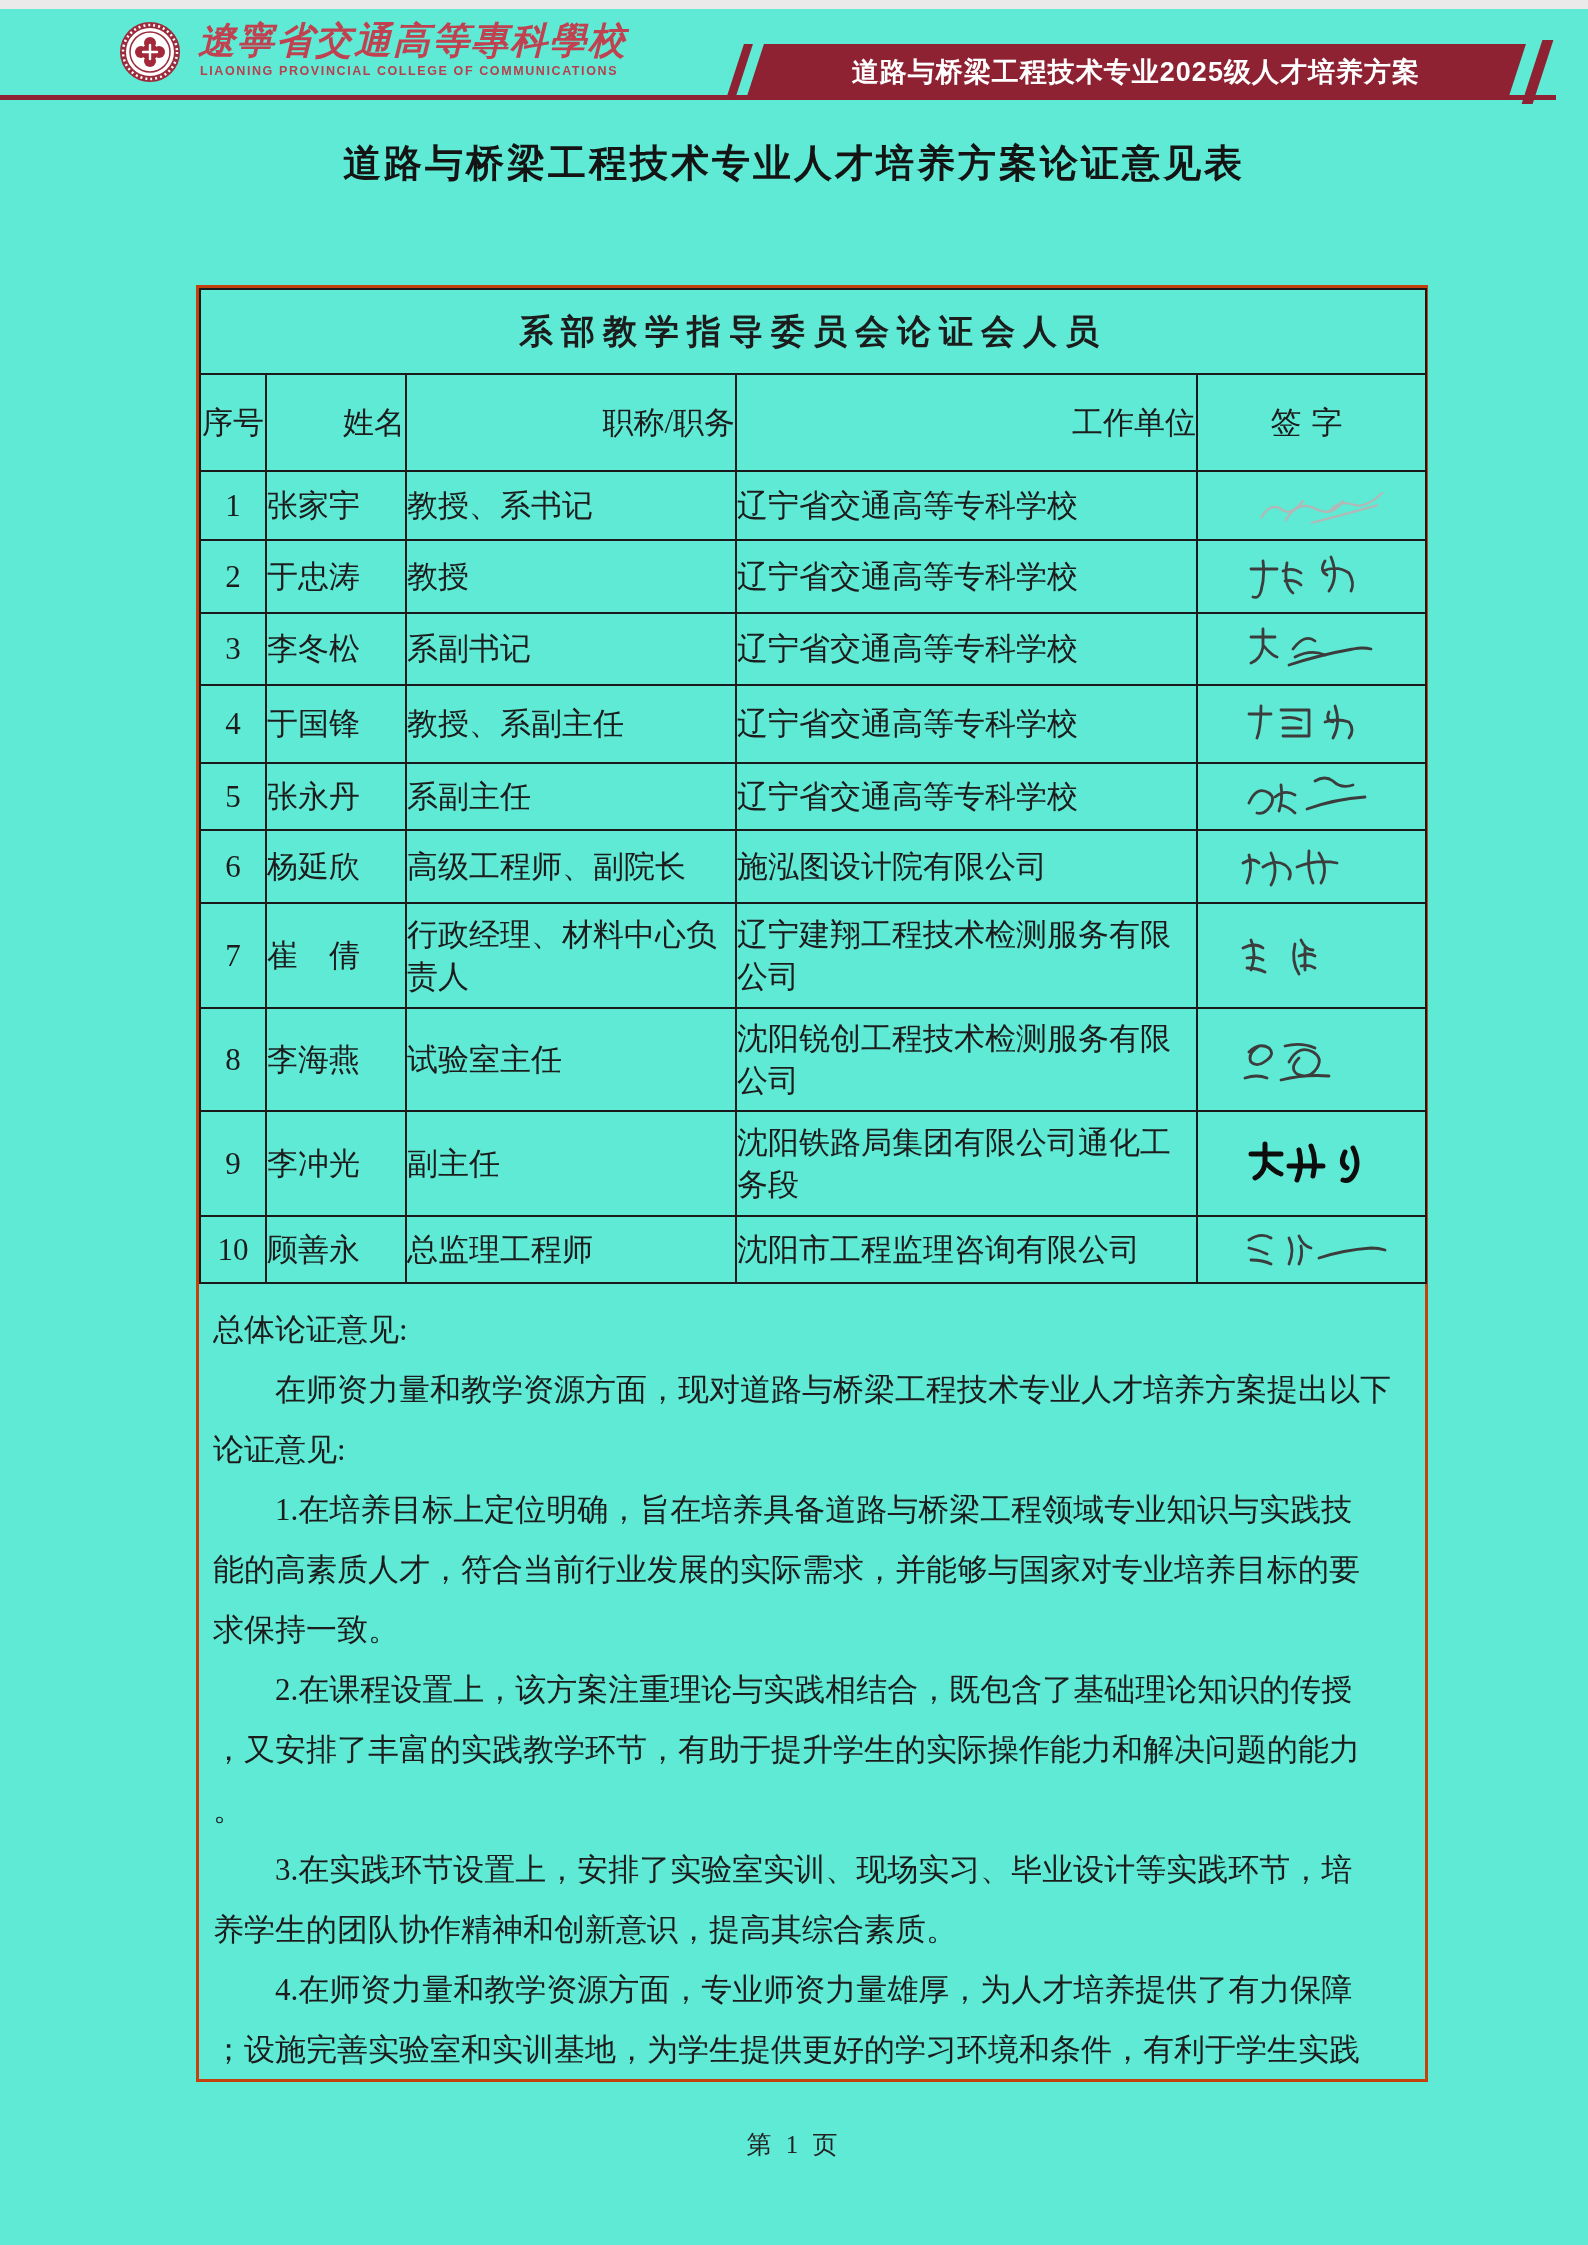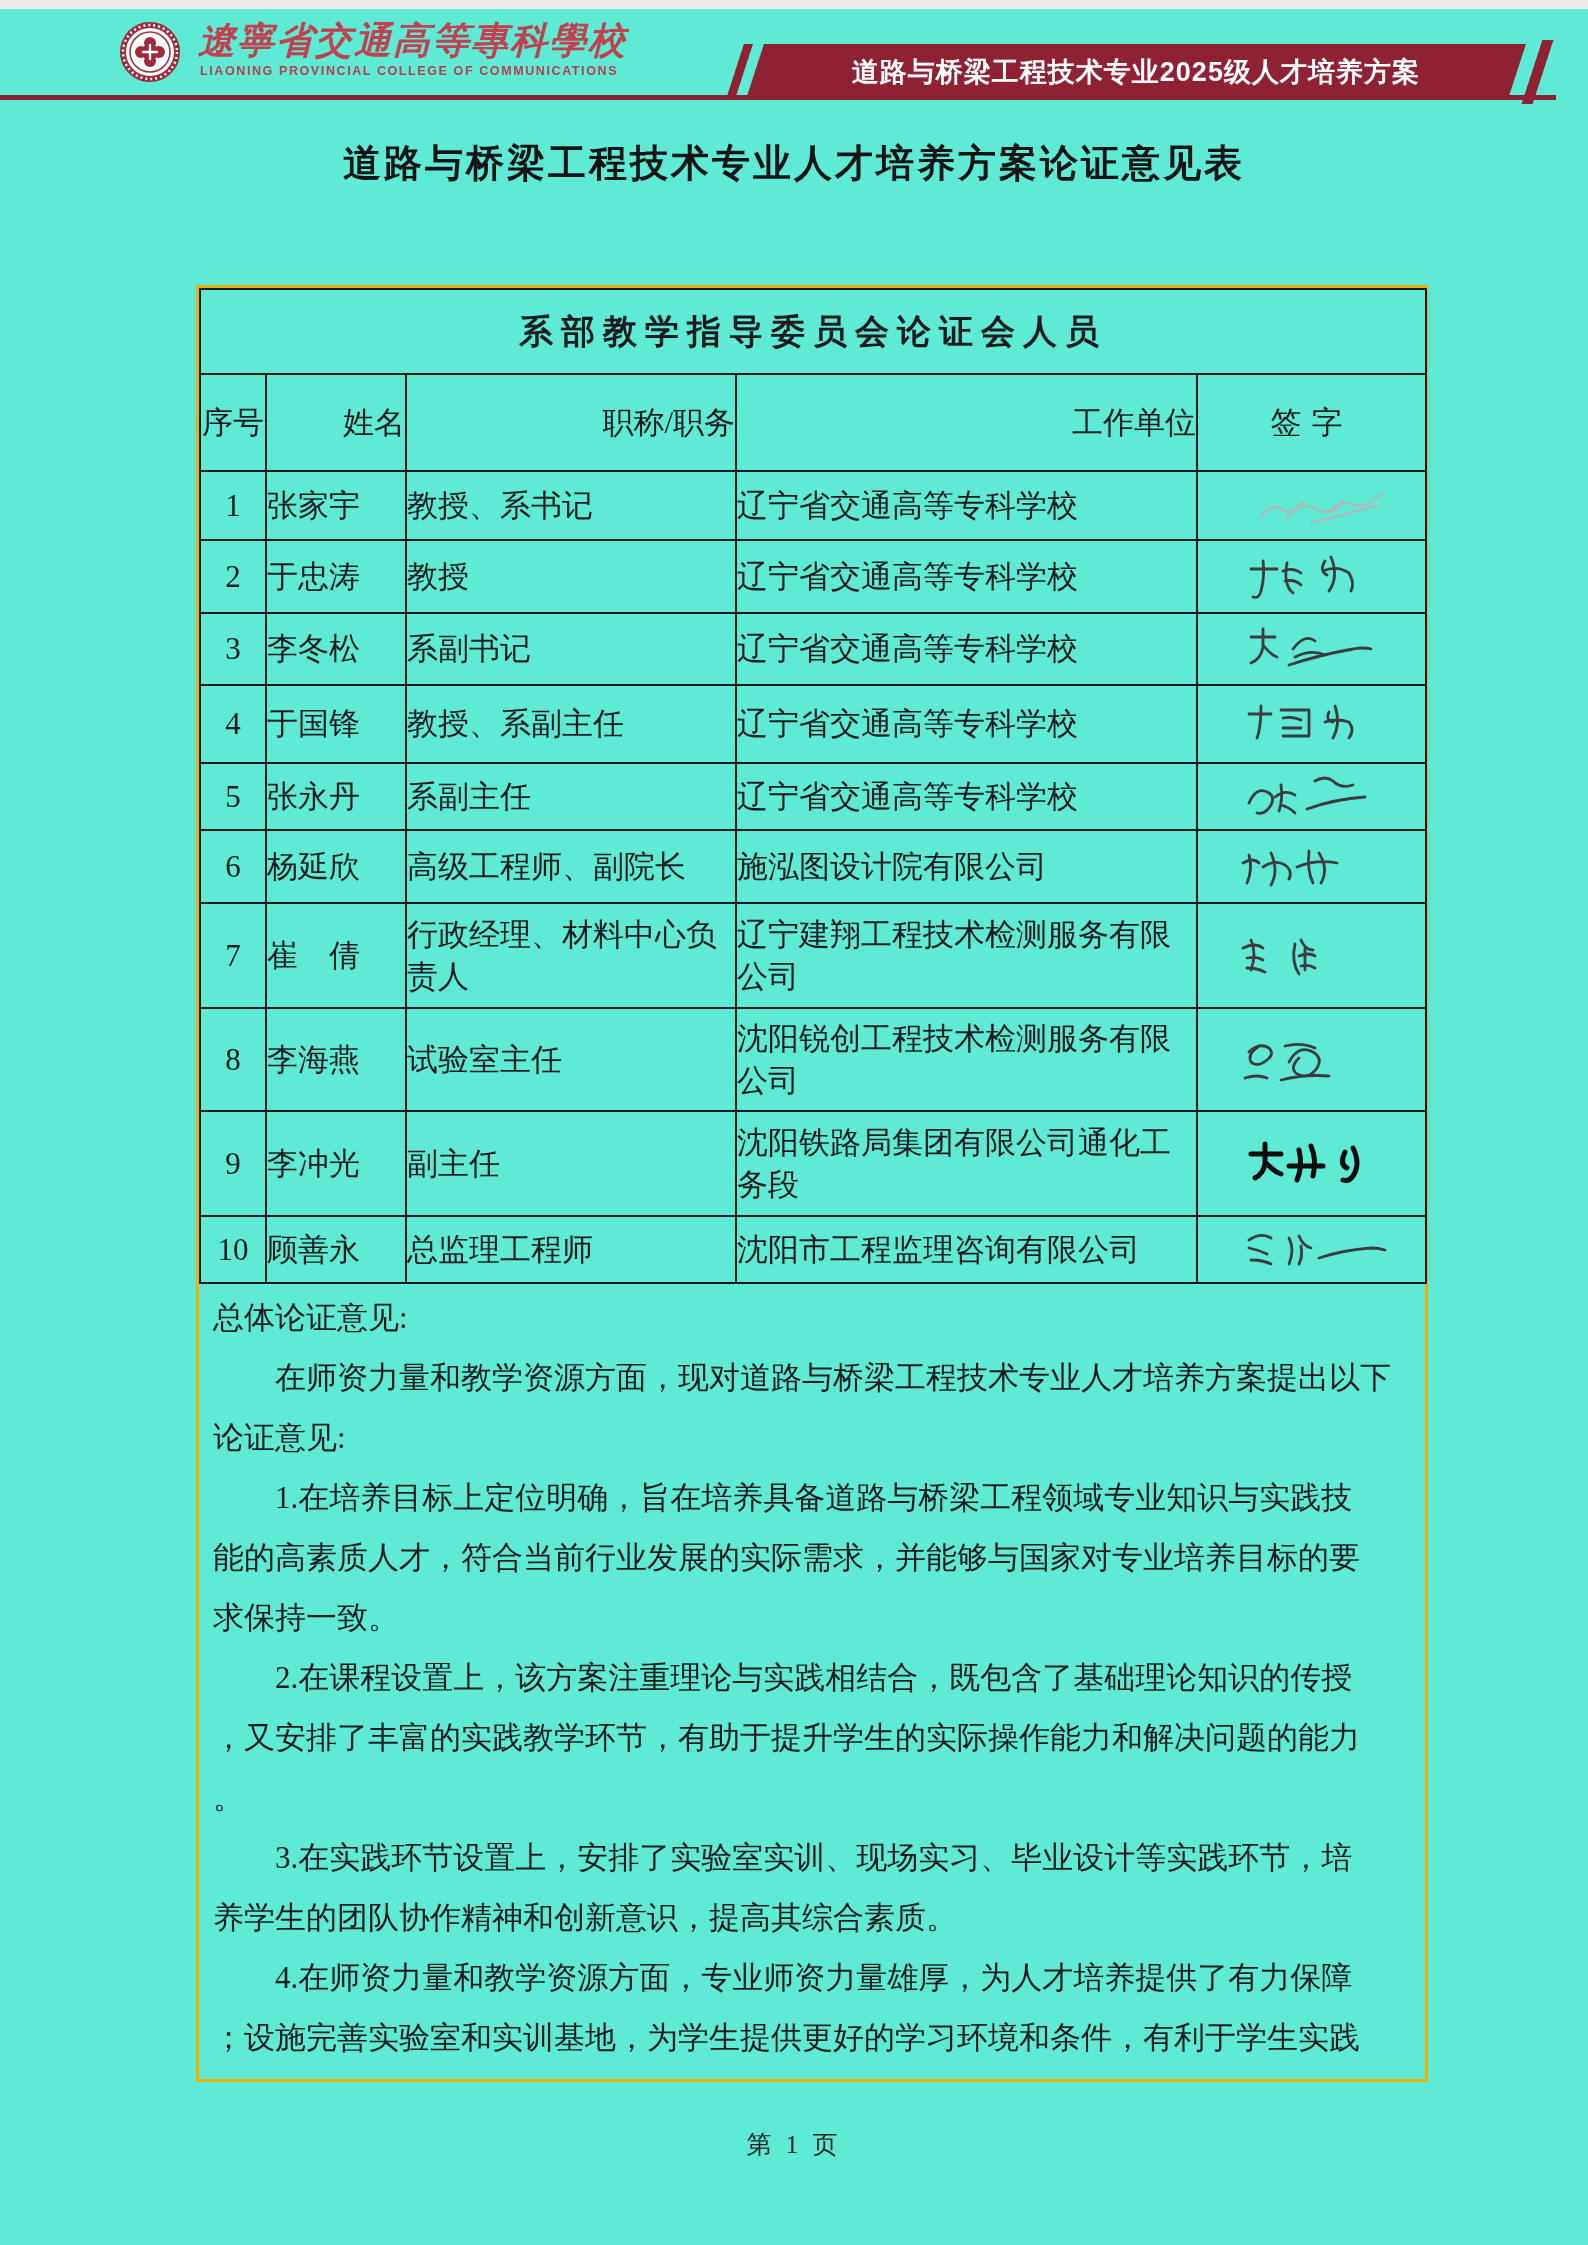--- a/index.html
+++ b/index.html
@@ -35,40 +35,40 @@
 
   
   .doc-title{
     position:absolute;left:0;top:138px;width:100%;text-align:center;
     font-size:38px;font-weight:bold;letter-spacing:3px;color:#141414;
   }
 
   
   .doc-box{
     position:absolute;left:196px;top:285px;width:1232px;height:1797px;
-    border:3px solid #eab308;box-sizing:border-box;display:flex;flex-direction:column;
+    border:3px solid #c2410c;box-sizing:border-box;display:flex;flex-direction:column;
   }
   table.committee{border-collapse:collapse;table-layout:fixed;width:1226px;flex:0 0 auto;}
   table.committee td,table.committee th{
     border:2px solid #1a1a1a;vertical-align:middle;padding:0;
     font-size:31px;font-weight:normal;color:#1c1c1c;box-sizing:border-box;
   }
   tr.sec-title{height:85px;}
   tr.sec-title th{font-size:34px;font-weight:bold;letter-spacing:8px;text-align:center;}
   tr.col-hdr{height:97px;}
   td.c-no{text-align:center;padding:2px 4px;}
   td.c-left{text-align:left;padding:2px 14px;}
   td.c-sig{text-align:center;padding:2px 6px;}
   th.h-no{font-weight:normal;text-align:center;padding:2px 10px;line-height:44px;}
   th.h-left{font-weight:normal;text-align:right;padding:2px 14px;}
   th.h-sig{font-weight:bold;font-size:34px;letter-spacing:10px;text-align:center;}
   .sig-svg{display:block;margin:0 auto;}
 
   
-  .opinion{flex:1 1 auto;padding:4px 14px 0 14px;overflow:hidden;}
+  .opinion{flex:1 1 auto;padding:16px 14px 0 14px;overflow:hidden;}
   .opinion .ln{
     font-size:31px;line-height:60px;white-space:nowrap;overflow:hidden;color:#1c1c1c;
   }
 
   
   .footer{
     position:absolute;left:0;top:2128px;width:100%;text-align:center;
     font-size:25px;color:#222222;letter-spacing:4px;
   }
 </style>

